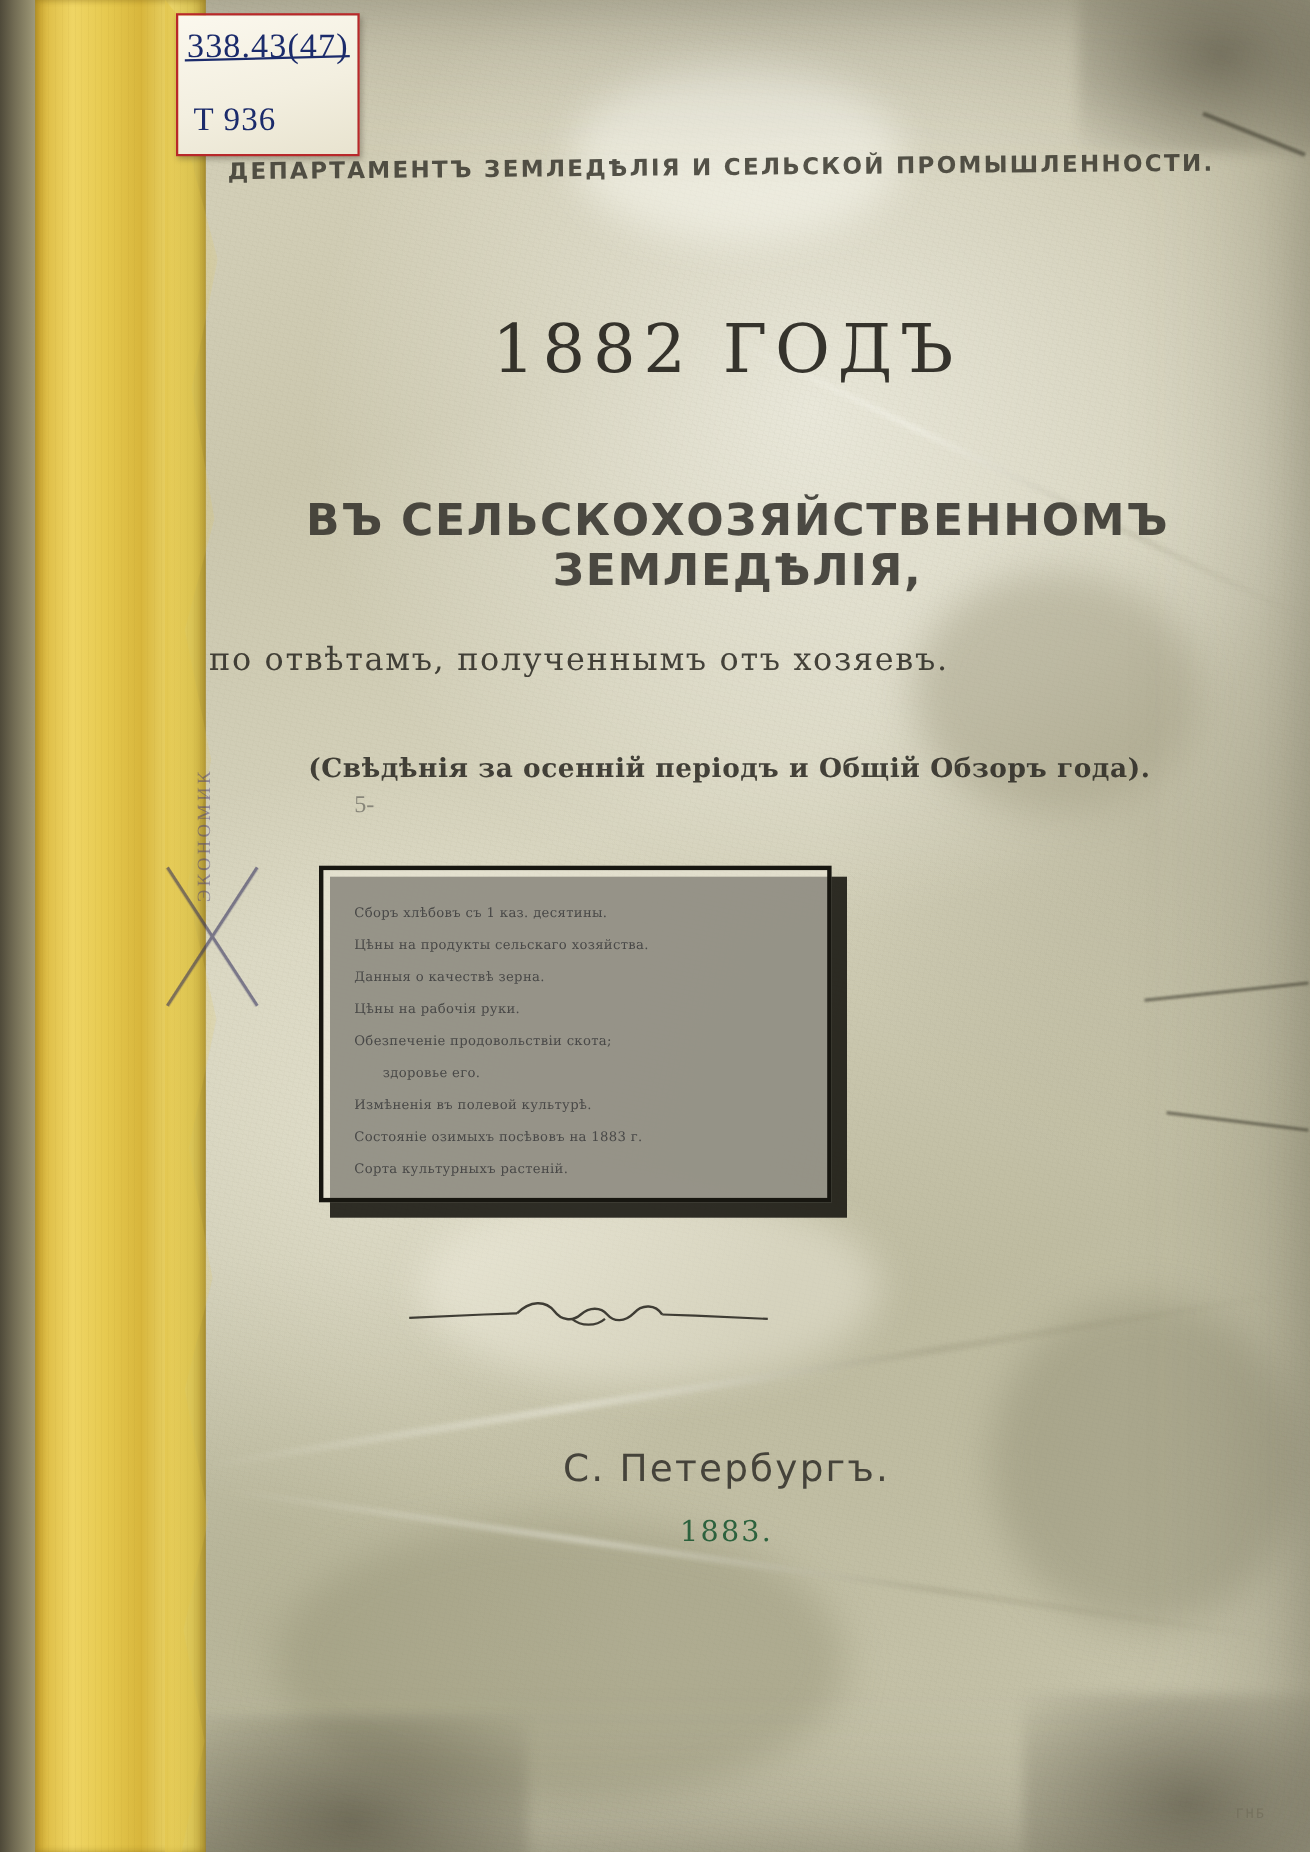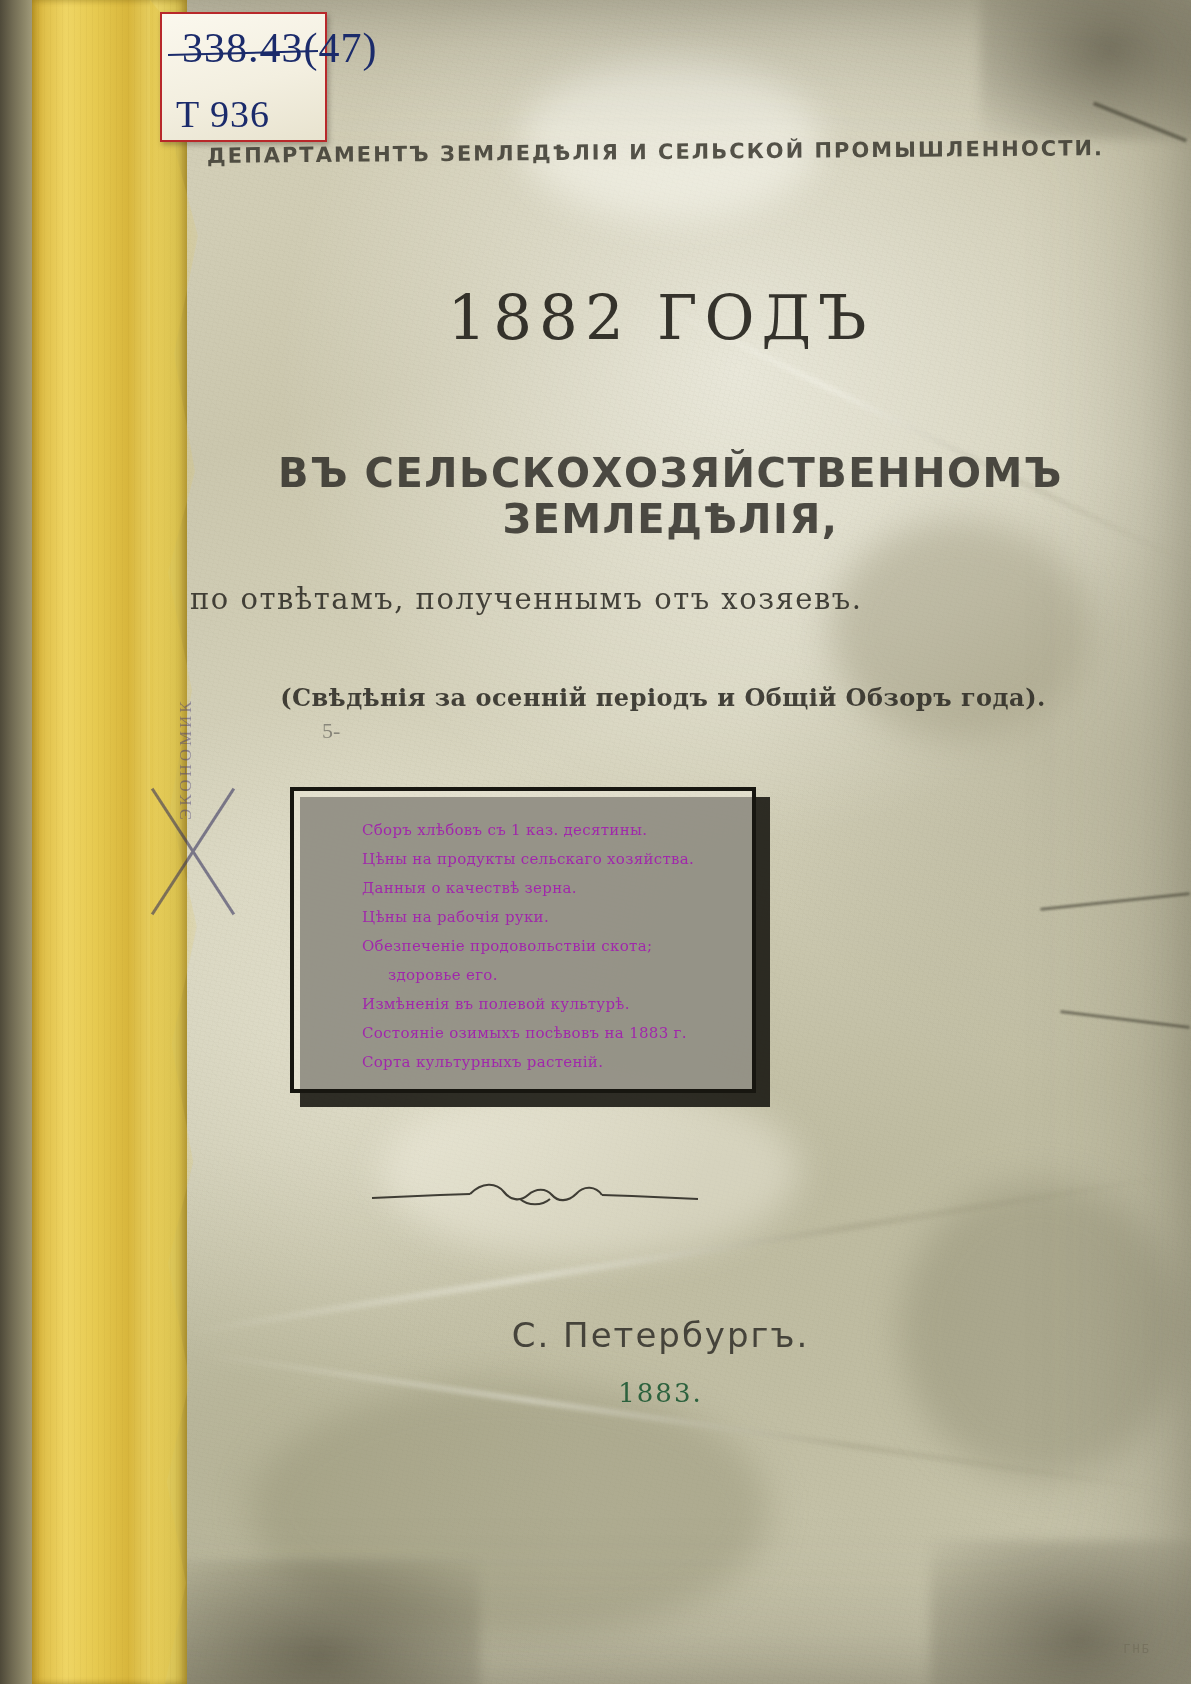--- a/index.html
+++ b/index.html
@@ -94,30 +94,30 @@
     background: linear-gradient(165deg, #fbf8ee 0%, #f3efe0 55%, #e8e3cf 100%);
     border: 2px solid #b8282a;
     box-shadow: 2px 3px 5px rgba(60,55,40,0.35);
   }
   .call-sticker .cs-line {
     color: #1b2b6b;
     font-family: "Liberation Serif", serif;
     letter-spacing: 1px;
   }
   .cs-top {
-    position: absolute; left: 20px; top: 10px;
-    font-size: 42px;
+    position: absolute; left: 8px; top: 10px;
+    font-size: 31px;
   }
   .cs-strike {
     position: absolute; left: 6px; top: 38px; width: 150px; height: 2px;
     background: #1b2b6b; transform: rotate(-1.5deg);
   }
   .cs-bottom {
     position: absolute; left: 14px; top: 78px;
-    font-size: 38px;
+    font-size: 30px;
     text-align: center;
   }
 
   
   .ink-x {
     position: absolute;
     left: 118px; top: 760px;
     width: 130px; height: 190px;
     opacity: 0.55;
   }
@@ -223,26 +223,25 @@
   .box {
     position: absolute;
     left: 0; top: 0; width: 458px; height: 298px;
     border: 4px solid #171610;
     background: rgba(236,233,218,0.55);
   }
   .box-list {
     position: absolute;
     left: 28px; top: 25px; right: 14px;
     font-family: "DejaVu Serif", serif;
-    font-size: 15px;
+    font-size: 12px;
     line-height: 29px;
-    color: #a21caf;
+    color: #404040;
     letter-spacing: 0.3px;
     opacity: 0.9;
-    margin-left: 40px;
   }
   .box-list div { white-space: nowrap; }
   .box-list div.indent { padding-left: 26px; }
 
   
   .ornament {
     position: absolute;
     left: 180px; top: 1178px;
     width: 330px; height: 34px;
     opacity: 0.85;

